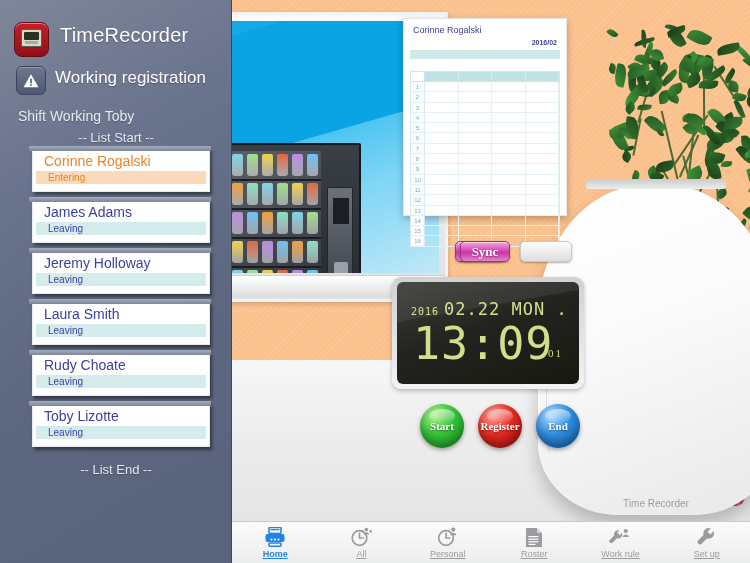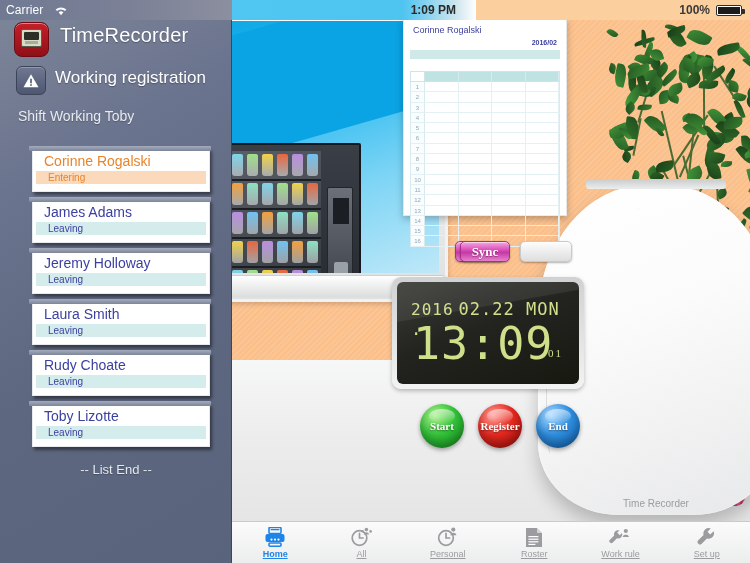--- a/index.html
+++ b/index.html
@@ -169,21 +169,21 @@
 
   .lcd-outer { position:absolute; left:160px; top:277px; width:192px; height:112px;
     background:linear-gradient(#cfd1d2,#f2f3f3); border-radius:9px; padding:5px; z-index:22;
     box-shadow:0 2px 4px rgba(0,0,0,.25); }
   .lcd-screen { position:relative; width:100%; height:100%; border-radius:6px; overflow:hidden;
     background:linear-gradient(160deg,#3b3d37 0%,#232420 45%,#17180f 100%); }
   .lcd-screen:after { content:""; position:absolute; left:-20px; top:-50px; width:260px; height:70px;
     background:rgba(255,255,255,.07); transform:rotate(-10deg); }
   .lcd-date { position:absolute; left:14px; top:17px; color:#cfe08a;
     font-family:"DejaVu Sans Mono", monospace; letter-spacing:1px; }
-  .lcd-date .yr { font-size:16px; }
+  .lcd-date .yr { font-size:10px; }
   .lcd-date .dt { font-size:17px; margin-left:5px; }
   .lcd-time { position:absolute; left:16px; top:33px; color:#cfe08a;
     font-family:"DejaVu Sans Mono", monospace; font-size:45px; letter-spacing:1px; line-height:58px; }
   .lcd-sec { position:absolute; left:151px; top:65px; color:#cfe08a;
     font-family:Liberation Serif, serif; font-size:11px; letter-spacing:2px; }
 
   .rbtns { position:absolute; left:172px; top:404px; width:160px; height:48px; z-index:22;margin-left:16px; }
   .rbtn { position:absolute; top:0; width:44px; height:44px; border-radius:50%;
     font-family:"Liberation Serif", serif; font-size:11px; font-weight:bold; color:#fff;
     text-align:center; line-height:44px; text-shadow:0 1px 2px rgba(0,0,0,.5);
@@ -585,20 +585,21 @@
         <svg class="warn-tri" width="17" height="15" viewBox="0 0 17 15">
           <path d="M8.5 1 L16 14 L1 14 Z" fill="#ffffff"></path>
           <rect x="7.7" y="5.5" width="1.6" height="4.6" fill="#4e5771"></rect>
           <rect x="7.7" y="11" width="1.6" height="1.6" fill="#4e5771"></rect>
         </svg>
       </div>
       <div class="reg-label">Working registration</div>
     </div>
 
     <div class="group-label">Shift Working Toby</div>
+    <div class="list-start">-- List Start --</div>
 
     <div class="cards" id="cards">
         <div class="card entering">
           <div class="card-inner">
             <div class="card-name">Corinne Rogalski</div>
             <div class="card-strip"></div>
             <div class="card-status">Entering</div>
           </div>
         </div>
         <div class="card">
@@ -634,35 +635,20 @@
             <div class="card-name">Toby Lizotte</div>
             <div class="card-strip"></div>
             <div class="card-status">Leaving</div>
           </div>
         </div>
       </div>
 
     <div class="list-end">-- List End --</div>
   </div>
 
-  <div class="statusbar">
-    <div class="sb-left-bg"></div>
-    <div class="sb-mid-bg"></div>
-    <div class="sb-right-bg"></div>
-    <div class="sb-carrier">Carrier</div>
-    <svg class="sb-wifi" width="14" height="11" viewBox="0 0 14 11">
-      <path d="M7 10.2 L4.6 7.2 A3.8 3.8 0 0 1 9.4 7.2 Z" fill="#ffffff"></path>
-      <path d="M1.6 4.6 A8 8 0 0 1 12.4 4.6 L11 6.1 A6 6 0 0 0 3 6.1 Z" fill="#ffffff" opacity=".95"></path>
-    </svg>
-    <div class="sb-time">1:09 PM</div>
-    <div class="sb-batt-pct">100%</div>
-    <div class="sb-batt">
-        <i></i>
-      </div>
-  </div>
 
   <div class="tabbar">
     <div class="tabs" id="tabs">
         <div class="tab active">
           <div class="ic">
             <svg width="22" height="20" viewBox="0 0 22 20">
               <rect x="5" y="0.5" width="12" height="6" rx="1" fill="none" stroke="#1f84e8" stroke-width="1.6"></rect>
               <rect x="6.6" y="2" width="8.8" height="1.3" fill="#1f84e8"></rect>
               <rect x="1.5" y="7" width="19" height="8" rx="2" fill="#1f84e8"></rect>
               <rect x="5" y="16" width="12" height="3.2" rx="1" fill="none" stroke="#1f84e8" stroke-width="1.6"></rect>

